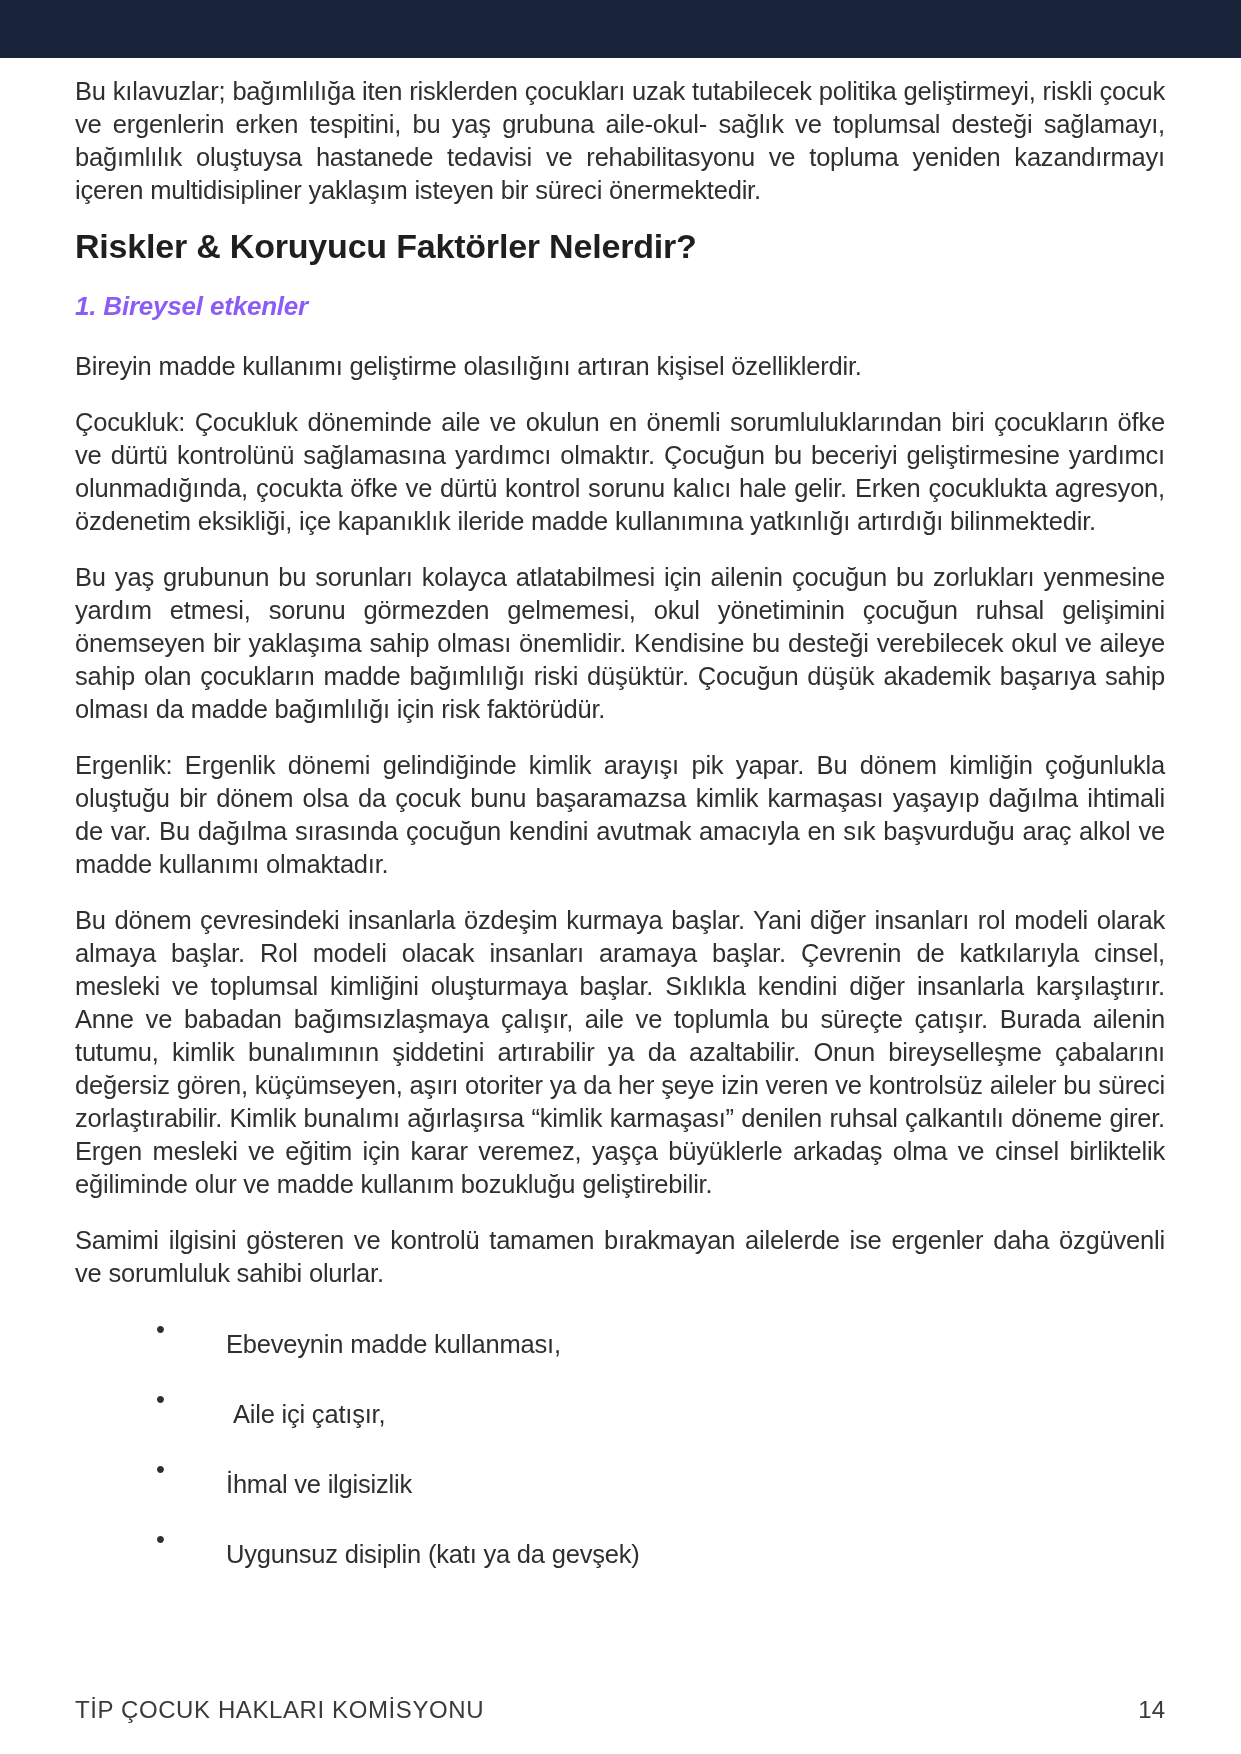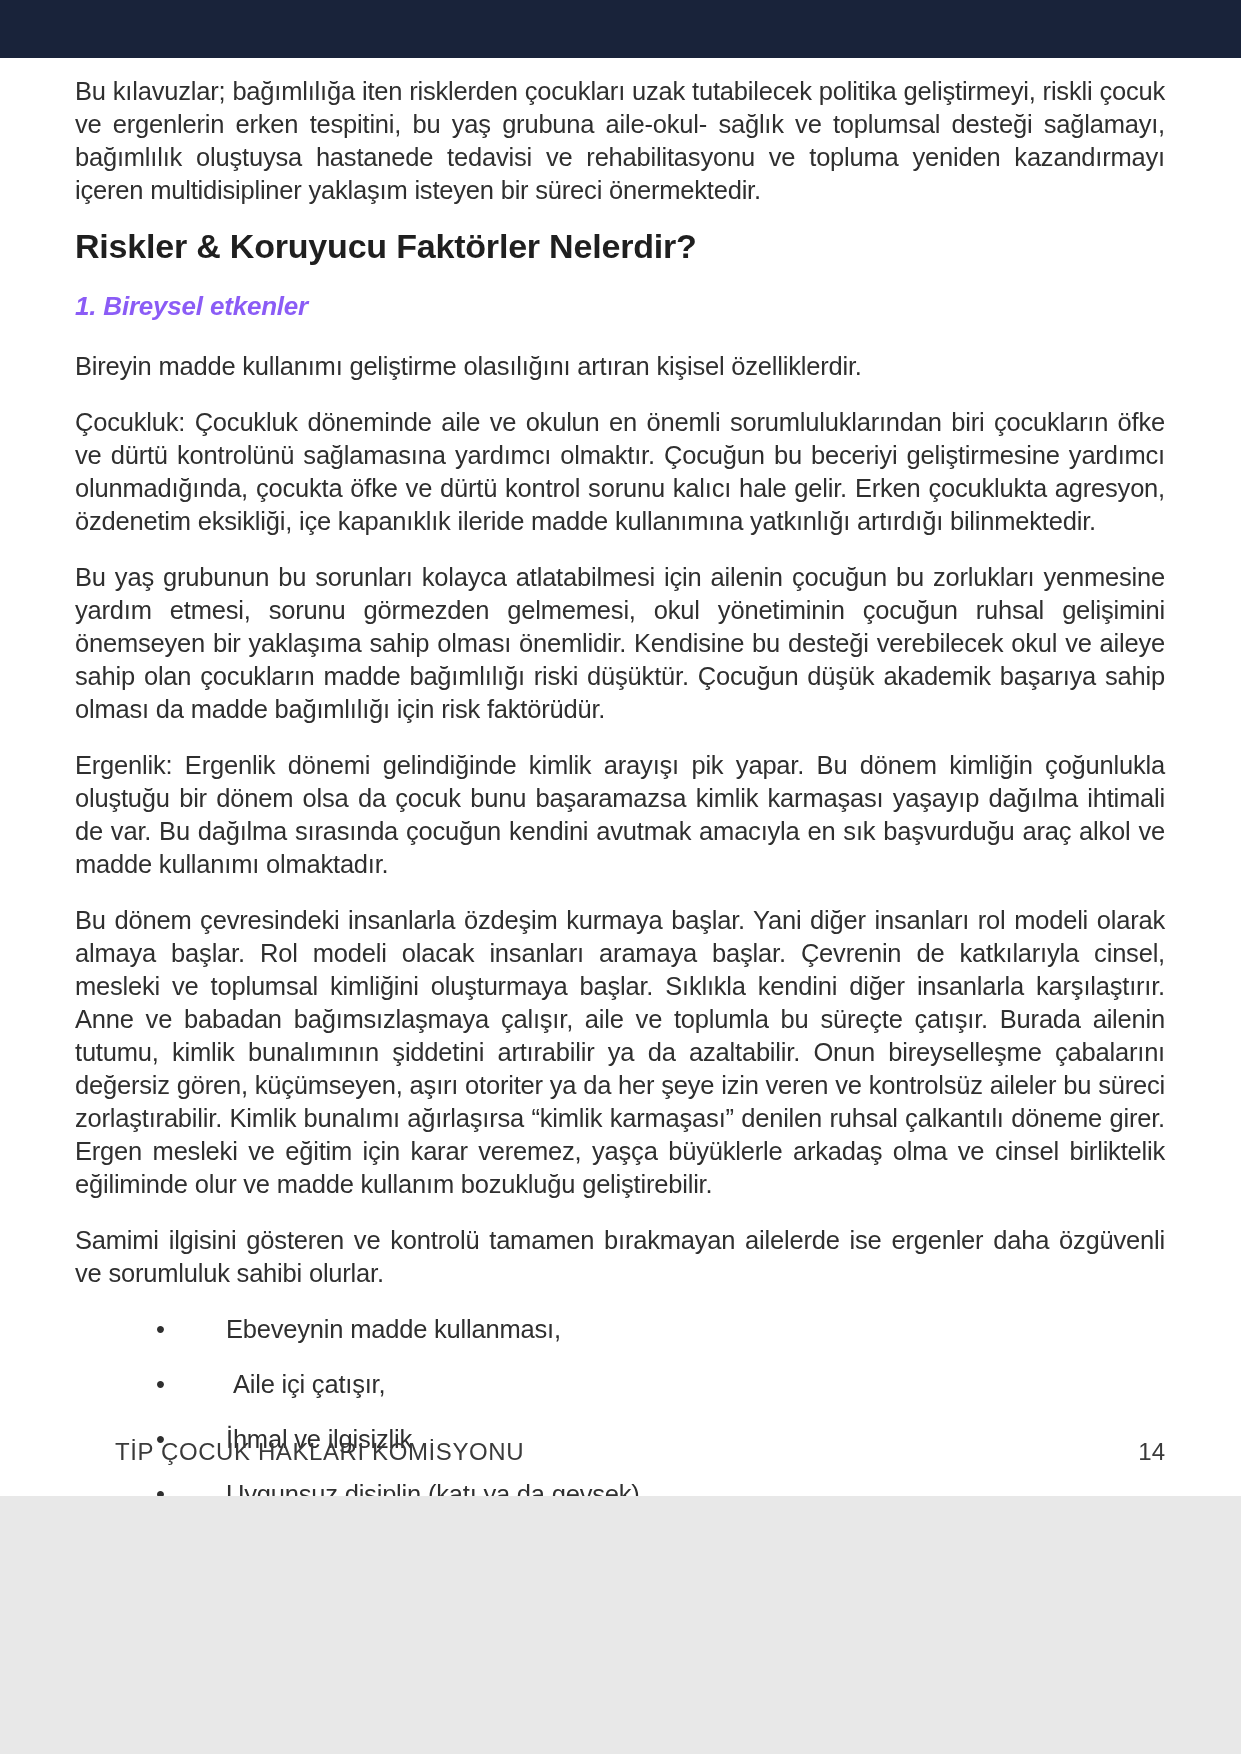--- a/index.html
+++ b/index.html
@@ -1,19 +1,19 @@
 <!DOCTYPE html>
 <html lang="tr"><head>
 <meta charset="utf-8">
 <style>
   html, body { margin: 0; padding: 0; background: #e8e8e8; }
   .page {
     position: relative;
     width: 1241px;
-    height: 1496px;
+    height: 1754px;
     margin: 0 auto;
     background: #ffffff;
     font-family: "Liberation Sans", sans-serif;
     color: #2f2f2f;
     overflow: hidden;
   }
   .top-bar {
     width: 100%;
     height: 58px;
     background: #19233a;
@@ -55,33 +55,33 @@
     margin-bottom: 22px;
   }
   ul.risk-list .dot {
     flex: none;
     width: 70px;
     font-size: 25.5px;
     line-height: 33px;
   }
   ul.risk-list .li-text {
     white-space: pre-wrap;
+    margin-top: 15px;
   }
   .page-footer {
     position: absolute;
     left: 75px;
     right: 76px;
     bottom: 30px;
     display: flex;
     justify-content: space-between;
     align-items: baseline;
     font-size: 24px;
     color: #3a3a3a;
     letter-spacing: 0.6px;
-    margin-left: 40px;
   }
   .page-footer .page-num { letter-spacing: 0; }
 </style>
 </head>
 <body>
 
 <div class="page">
 
   <div class="top-bar"></div>
 

